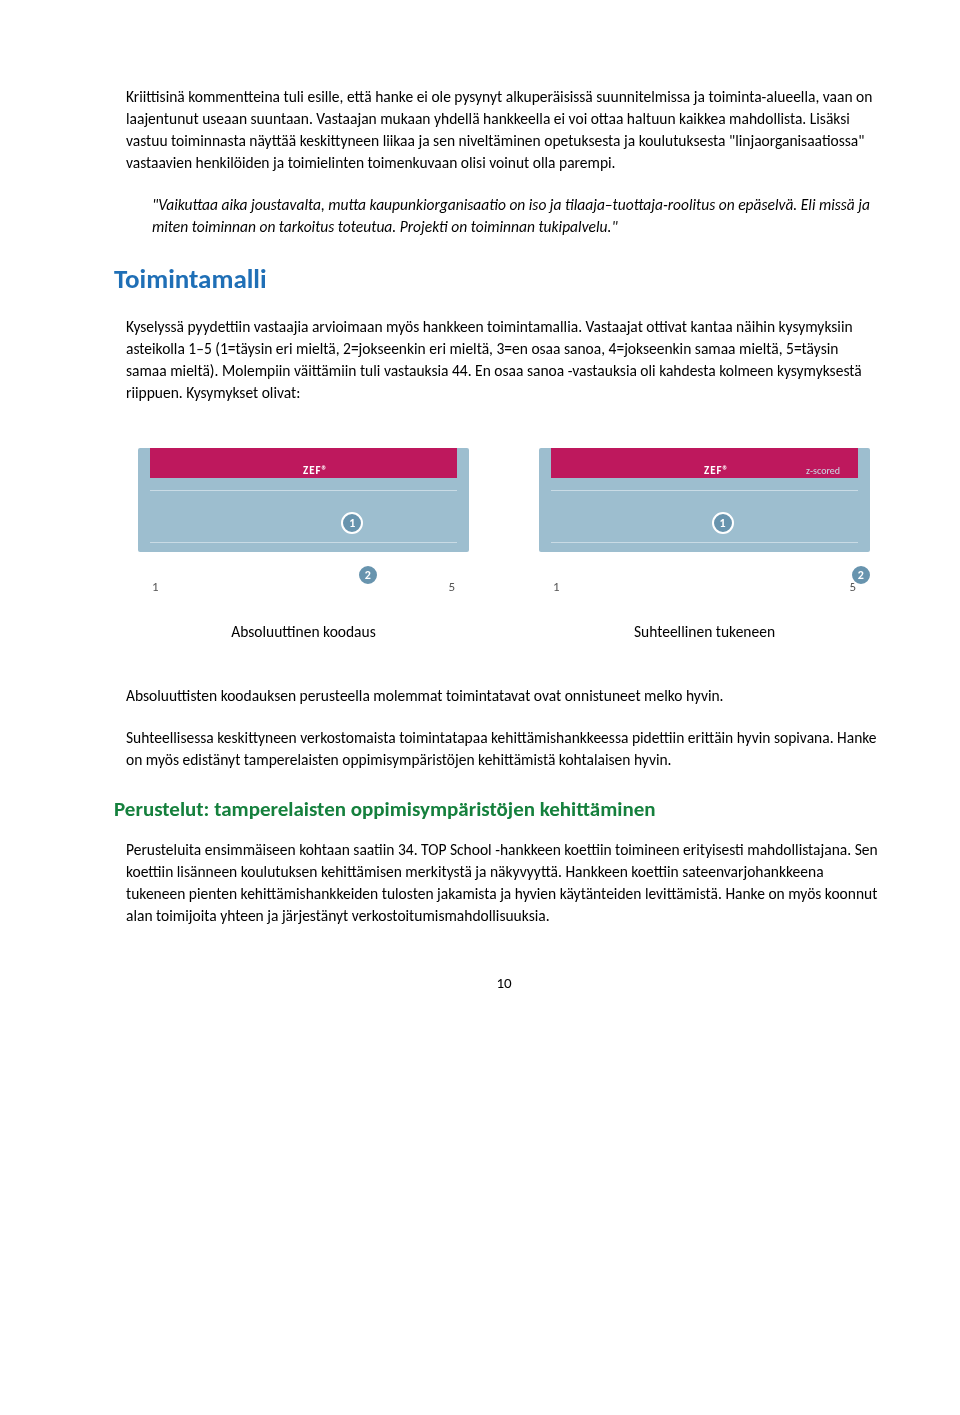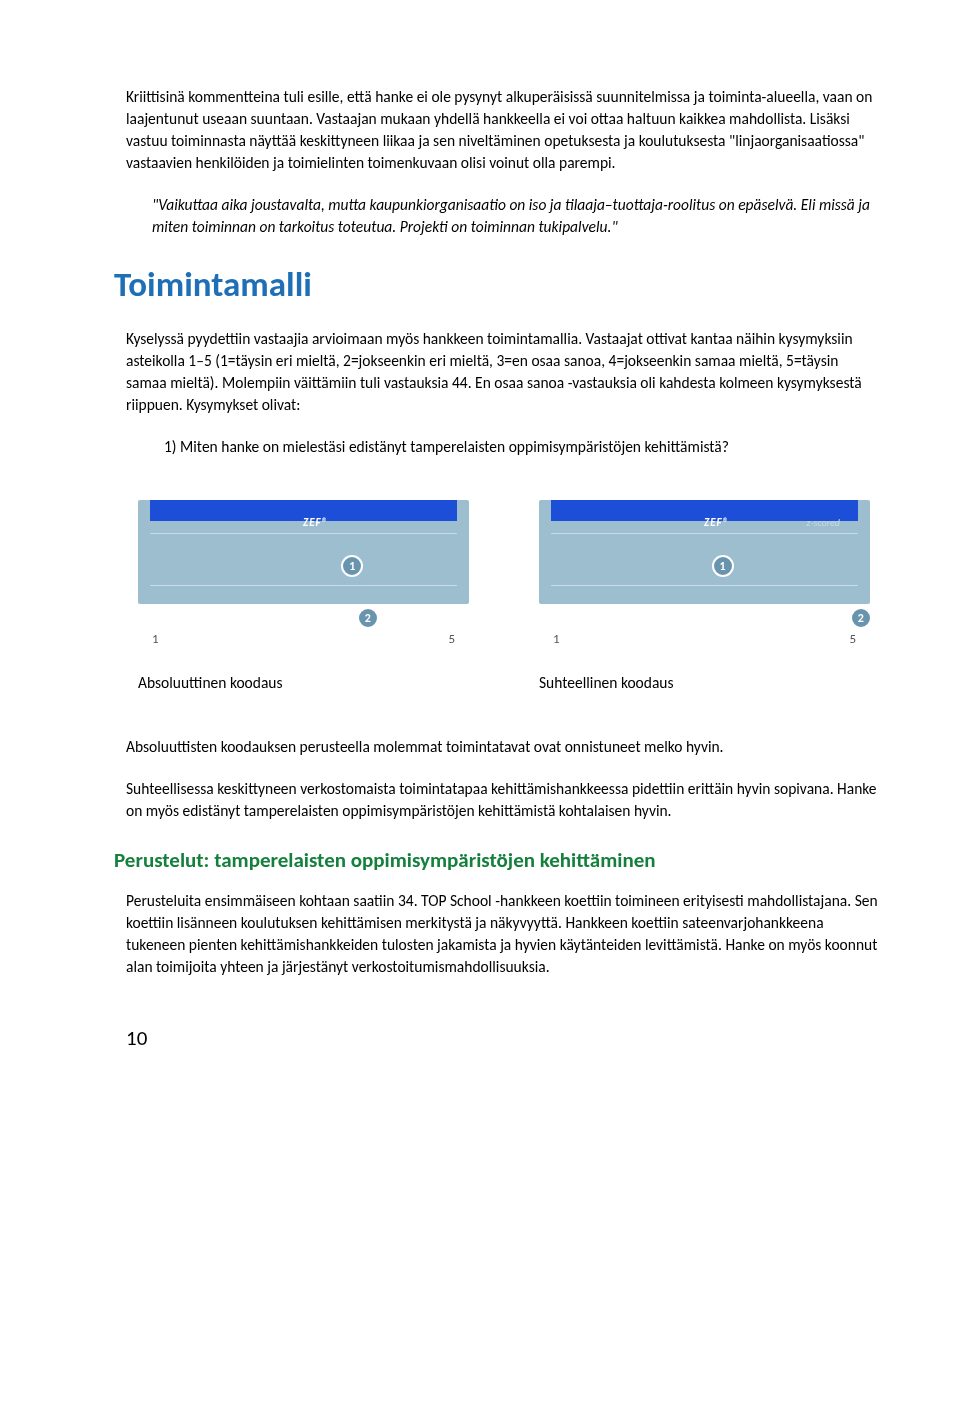--- a/index.html
+++ b/index.html
@@ -9,21 +9,21 @@
     width: 960px;
     padding: 50px 90px 40px 90px;
     color: #000;
     font-size: 15.5px;
     line-height: 1.42;
   }
   .para { margin-bottom: 20px; text-align: left; }
   .quote { font-style: italic; margin: 0 0 22px 38px; }
   h1.section {
     color: #1f6fb6;
-    font-size: 35px;
+    font-size: 27px;
     font-weight: bold;
     margin: 10px 0 18px 0;
   }
   h2.subheading {
     color: #15803d;
     font-size: 21px;
     font-weight: bold;
     margin: 24px 0 14px 0;
   }
   .indent-list { margin: 0 0 18px 38px; }
@@ -37,24 +37,23 @@
     flex: 1;
     position: relative;
   }
   .zef-panel {
     background: #9dbecf;
     height: 104px;
     position: relative;
     border-radius: 2px;
   }
   .zef-header {
-    height: 21px;
-    background: #1d4ed8;
+    height: 30px;
+    background: #be185d;
     position: relative;
-    font-style: italic;
   }
   .zef-logo {
     color: #fff;
     font-weight: bold;
     font-size: 11px;
     letter-spacing: 1px;
     position: absolute;
     left: 50%;
     transform: translateX(-50%);
     top: 3px;
@@ -85,39 +84,39 @@
     text-align: center;
     line-height: 19px;
   }
   .axis-labels {
     display: flex;
     justify-content: space-between;
     font-size: 13px;
     color: #555;
     padding: 2px 2px 0 2px;
   }
-  .chart-caption { margin-top: 4px; font-size: 15.5px; }
+  .chart-caption { margin-top: 4px; font-size: 15.5px; text-align: center; }
   .page-num {
-    font-size: 21px;
+    text-align: center;
+    font-size: 15px;
     margin-top: 46px;
   }
 </style>
 </head>
 <body>
 
 <p class="para">Kriittisinä kommentteina tuli esille, että hanke ei ole pysynyt alkuperäisissä suunnitelmissa ja toiminta-alueella, vaan on laajentunut useaan suuntaan. Vastaajan mukaan yhdellä hankkeella ei voi ottaa haltuun kaikkea mahdollista. Lisäksi vastuu toiminnasta näyttää keskittyneen liikaa ja sen niveltäminen opetuksesta ja koulutuksesta "linjaorganisaatiossa" vastaavien henkilöiden ja toimielinten toimenkuvaan olisi voinut olla parempi.</p>
 
 <p class="quote">"Vaikuttaa aika joustavalta, mutta kaupunkiorganisaatio on iso ja tilaaja–tuottaja-roolitus on epäselvä. Eli missä ja miten toiminnan on tarkoitus toteutua. Projekti on toiminnan tukipalvelu."</p>
 
 <h1 class="section">Toimintamalli</h1>
 
 <p class="para">Kyselyssä pyydettiin vastaajia arvioimaan myös hankkeen toimintamallia. Vastaajat ottivat kantaa näihin kysymyksiin asteikolla 1–5 (1=täysin eri mieltä, 2=jokseenkin eri mieltä, 3=en osaa sanoa, 4=jokseenkin samaa mieltä, 5=täysin samaa mieltä). Molempiin väittämiin tuli vastauksia 44. En osaa sanoa -vastauksia oli kahdesta kolmeen kysymyksestä riippuen. Kysymykset olivat:</p>
 
 <div class="indent-list">
-  <div>1) Miten hanke on mielestäsi edistänyt tamperelaisten oppimisympäristöjen kehittämistä?</div>
 </div>
 
 <div class="charts-row">
 
   <div class="chart-box">
     <div class="zef-panel">
       <div class="zef-header">
         <span class="zef-logo">ZEF®</span>
       </div>
       <div class="zef-row">
@@ -144,21 +143,21 @@
         <div class="zef-marker" style="left:calc(52% - 11px)">1</div>
       </div>
       <div class="zef-row">
         <div class="zef-marker" style="left:calc(97% - 11px)">2</div>
       </div>
     </div>
     <div class="axis-labels">
       <span>1</span>
       <span>5</span>
     </div>
-    <div class="chart-caption">Suhteellinen koodaus</div>
+    <div class="chart-caption">Suhteellinen tukeneen</div>
   </div>
 
 </div>
 
 <p class="para" style="margin-top:18px">Absoluuttisten koodauksen perusteella molemmat toimintatavat ovat onnistuneet melko hyvin.</p>
 
 <p class="para">Suhteellisessa keskittyneen verkostomaista toimintatapaa kehittämishankkeessa pidettiin erittäin hyvin sopivana. Hanke on myös edistänyt tamperelaisten oppimisympäristöjen kehittämistä kohtalaisen hyvin.</p>
 
 <h2 class="subheading">Perustelut: tamperelaisten oppimisympäristöjen kehittäminen</h2>
 

